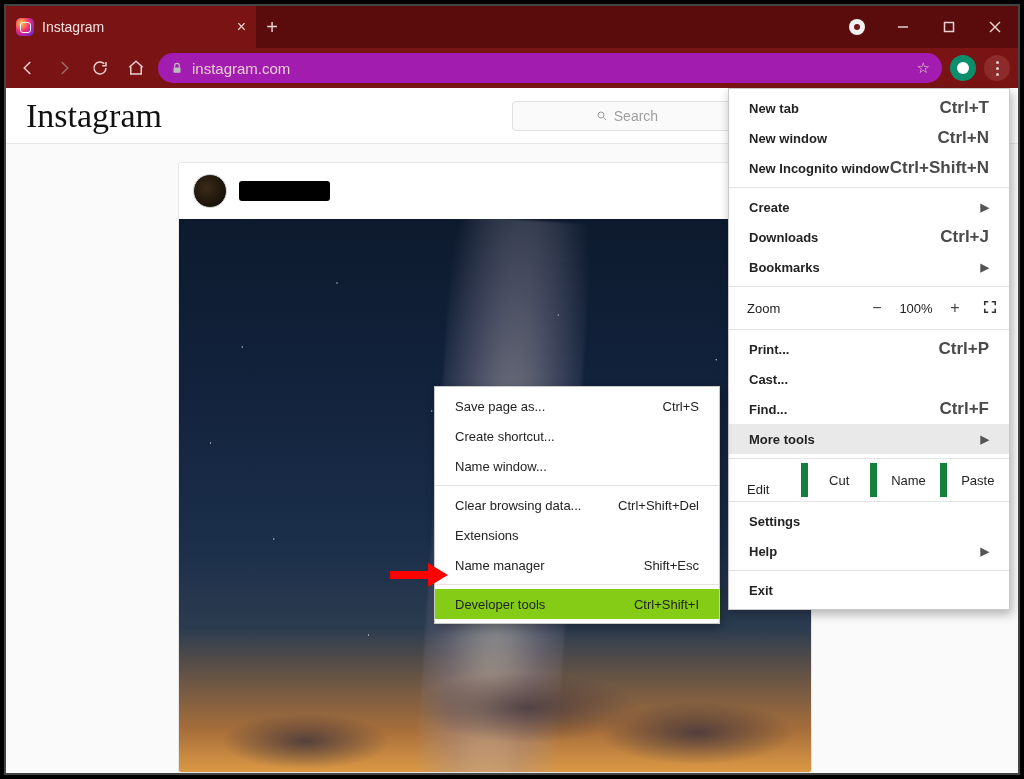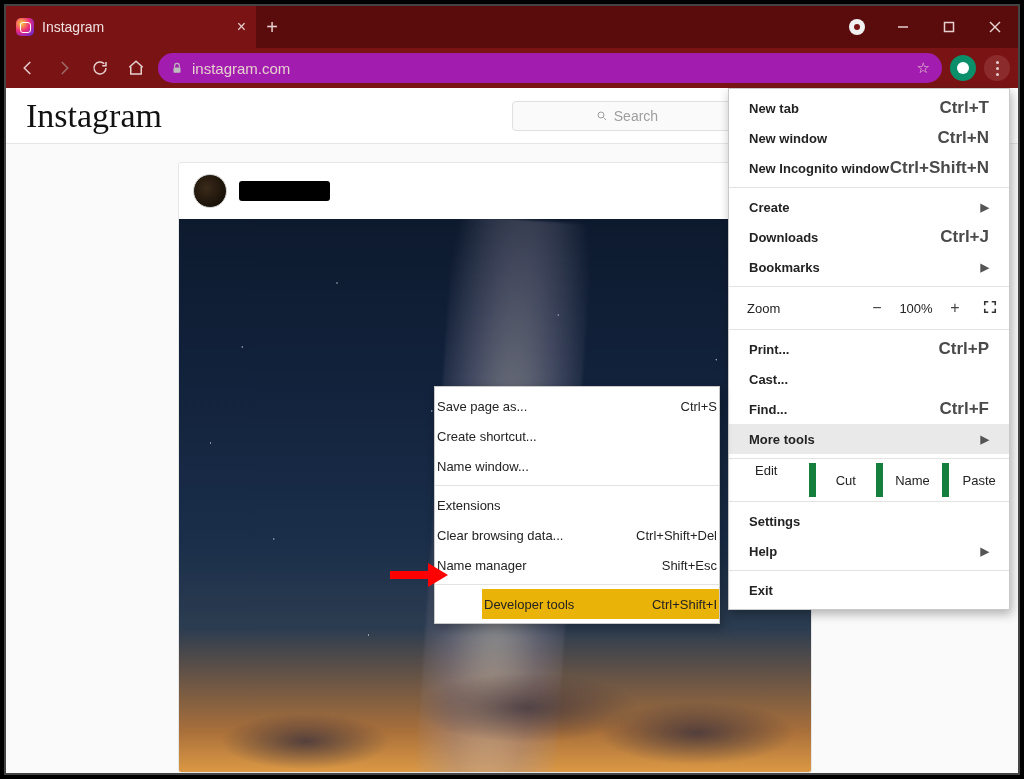--- a/index.html
+++ b/index.html
@@ -72,28 +72,28 @@
   .menu .row:hover, .menu .row.hl { background:#e9e9e9; }
   .menu .short { color:#4a4a4a; font-size:17px; }
   .menu .sep { height:1px; background:#e3e3e3; margin:4px 0; }
   .menu .arrow { font-size:11px; color:#555; }
   .zoomrow { height:34px; display:flex; align-items:center; }
   .zoomrow .zl { padding-left:18px; flex:1; }
   .zoomrow .zb { width:32px; text-align:center; color:#444; font-size:16px;}
   .zoomrow .zp { width:46px; text-align:center; }
   .zoomrow .fs { width:38px; text-align:center; }
   .zoomrow .fs svg { width:14px; height:14px; stroke:#333; stroke-width:1.8; fill:none; }
-  .editrow { height:34px; display:flex; align-items:flex-start;margin-left:8px; }
+  .editrow { height:34px; display:flex; align-items:flex-end; }
   .editrow .el { padding-left:18px; width:72px; }
   .editrow .eb { flex:1; text-align:center; border-left:7px solid #15803d; height:100%; display:flex; align-items:center; justify-content:center; }
 
   
   .submenu { position:absolute; top:380px; left:428px; width:286px; background:#fff; border:1px solid #c9c9c9; box-shadow: 2px 4px 10px rgba(0,0,0,0.3); font-size:13px; color:#232323; padding:4px 0; }
-  .submenu .row { height:30px; display:flex; align-items:center; padding:0 2px; justify-content:space-between; }
-  .submenu .row.hl { background:#eab308;margin-left:47px; }
+  .submenu .row { height:30px; display:flex; align-items:center; padding:0 20px; justify-content:space-between; }
+  .submenu .row.hl { background:#84cc16; }
   .submenu .sep { height:1px; background:#e3e3e3; margin:4px 0; }
 
   
   .redarrow { position:absolute; top:555px; left:382px; width:60px; height:28px; }
   .redarrow svg { width:100%; height:100%; }
 
 </style>
 </head>
 <body>
 
@@ -274,25 +274,25 @@
         <span class="short">Ctrl+S</span>
       </div>
     <div class="row">
         <span>Create shortcut...</span>
       </div>
     <div class="row">
         <span>Name window...</span>
       </div>
     <div class="sep"></div>
     <div class="row">
-        <span>Extensions</span>
-      </div>
-    <div class="row">
         <span>Clear browsing data...</span>
         <span class="short">Ctrl+Shift+Del</span>
+      </div>
+    <div class="row">
+        <span>Extensions</span>
       </div>
     <div class="row">
         <span>Name manager</span>
         <span class="short">Shift+Esc</span>
       </div>
     <div class="sep"></div>
     <div class="row hl">
         <span>Developer tools</span>
         <span class="short">Ctrl+Shift+I</span>
       </div>

